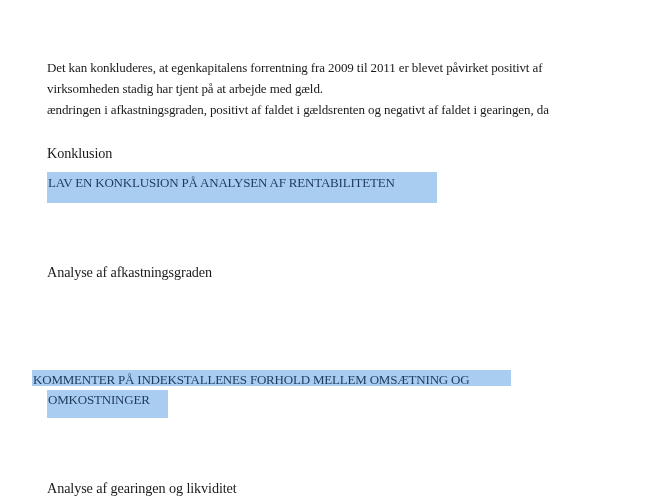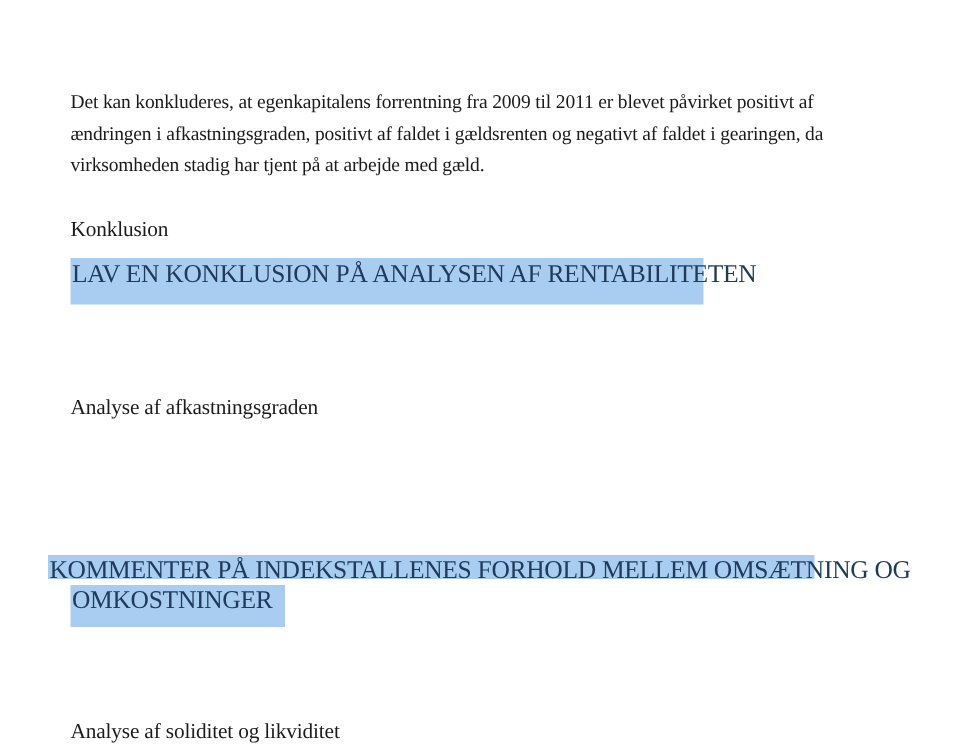--- a/index.html
+++ b/index.html
@@ -35,23 +35,22 @@
     width: 340px;
     height: 18px;
     overflow: hidden;
   }
   .para1 { top: 57px; }
   .heading { font-size: 14.2px; }
   .h-konklusion { top: 143px; }
   .hl {
     background: #a8cdf0;
     color: #1f3a5a;
-    font-size: 17px;
+    font-size: 13px;
     letter-spacing: -0.2px;
-    padding-left: 32px;
   }
   .hl1 {
     top: 172px;
     left: 47px;
     width: 390px;
     height: 31px;
     line-height: 22px;
   }
   .hl1 span {
     position: absolute;
@@ -63,21 +62,21 @@
   .hl2a {
     top: 370px;
     left: 32px;
     width: 479px;
     height: 16px;
     line-height: 20px;
   }
   .hl2b {
     top: 390px;
     left: 47px;
-    width: 111px;
+    width: 121px;
     height: 28px;
     line-height: 20px;
   }
   .hl2a span, .hl2b span {
     position: absolute;
     left: 1px;
     top: 0;
   }
   .h-soliditet { top: 478px; }
 </style>
@@ -85,35 +84,35 @@
 <body>
 
 <div class="page">
 
   <div class="block cutoff">
     
   </div>
 
   <div class="block para1">
     <div>Det kan konkluderes, at egenkapitalens  forrentning fra 2009 til 2011 er blevet påvirket positivt af</div>
+    <div>virksomheden stadig har tjent på at arbejde med gæld.</div>
     <div>ændringen i afkastningsgraden,  positivt af faldet i gældsrenten og negativt af faldet i gearingen, da</div>
-    <div>virksomheden stadig har tjent på at arbejde med gæld.</div>
   </div>
 
   <div class="block heading h-konklusion">Konklusion</div>
 
   <div class="block hl hl1">
     <span>LAV EN KONKLUSION PÅ ANALYSEN AF RENTABILITETEN</span>
   </div>
 
   <div class="block heading h-indtjening">Analyse af afkastningsgraden</div>
 
 
   <div class="block hl hl2a">
     <span>KOMMENTER PÅ INDEKSTALLENES FORHOLD MELLEM OMSÆTNING OG</span>
   </div>
   <div class="block hl hl2b">
     <span>OMKOSTNINGER</span>
   </div>
 
-  <div class="block heading h-soliditet">Analyse af soliditet og likviditet</div>
+  <div class="block heading h-soliditet">Analyse af gearingen og likviditet</div>
 
 </div>
 
 </body></html>

